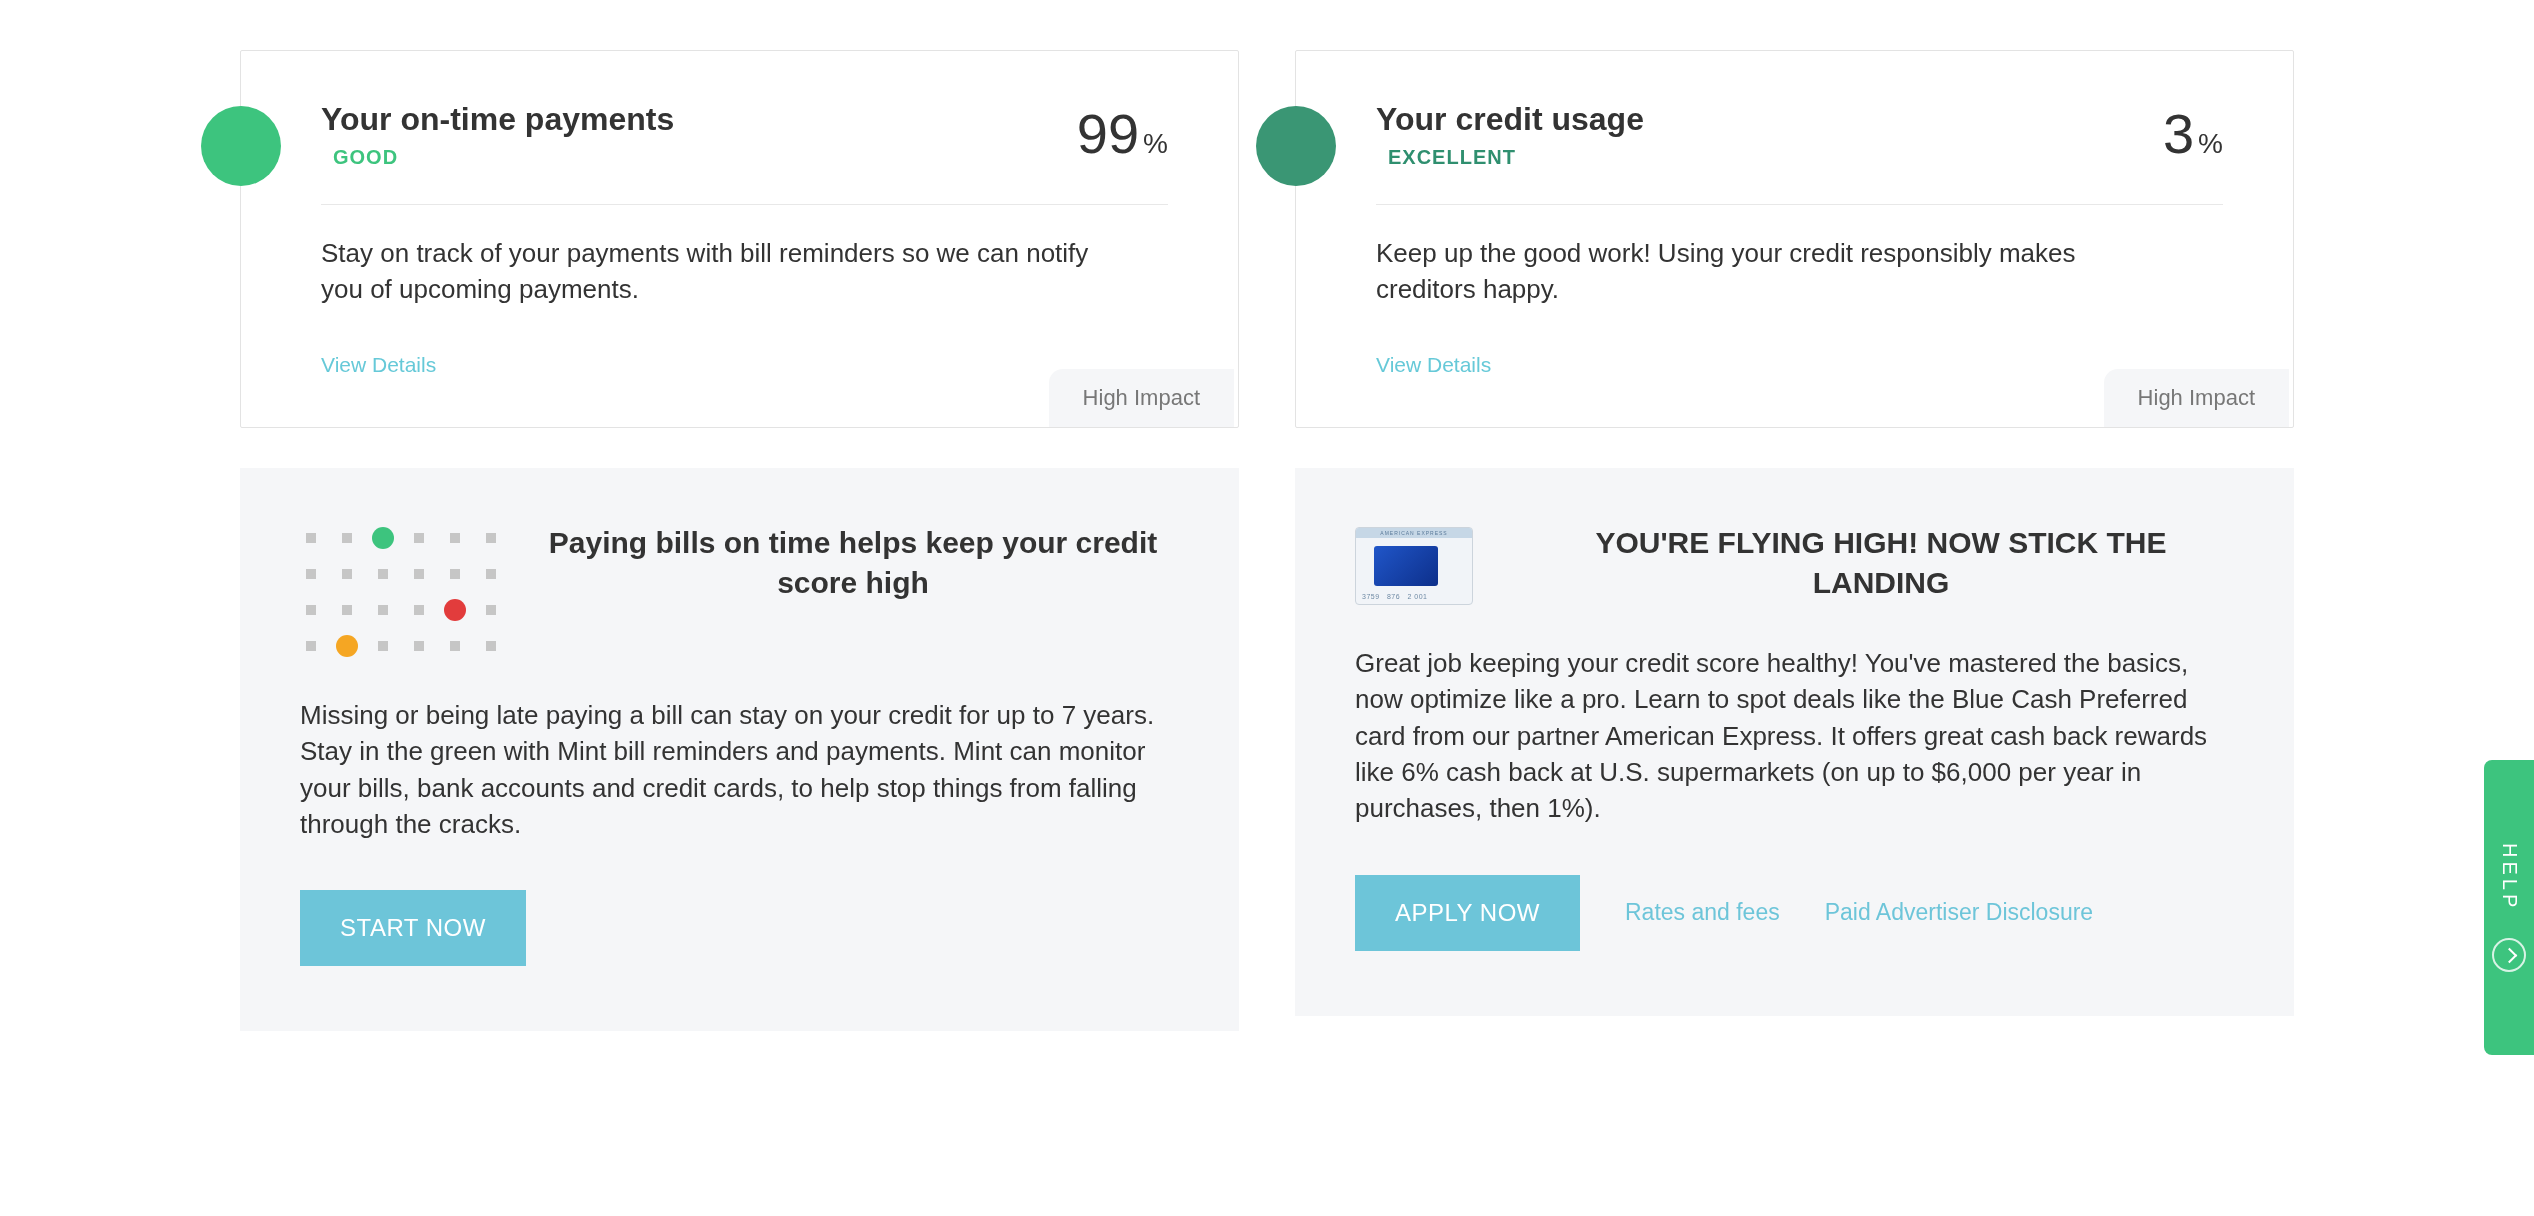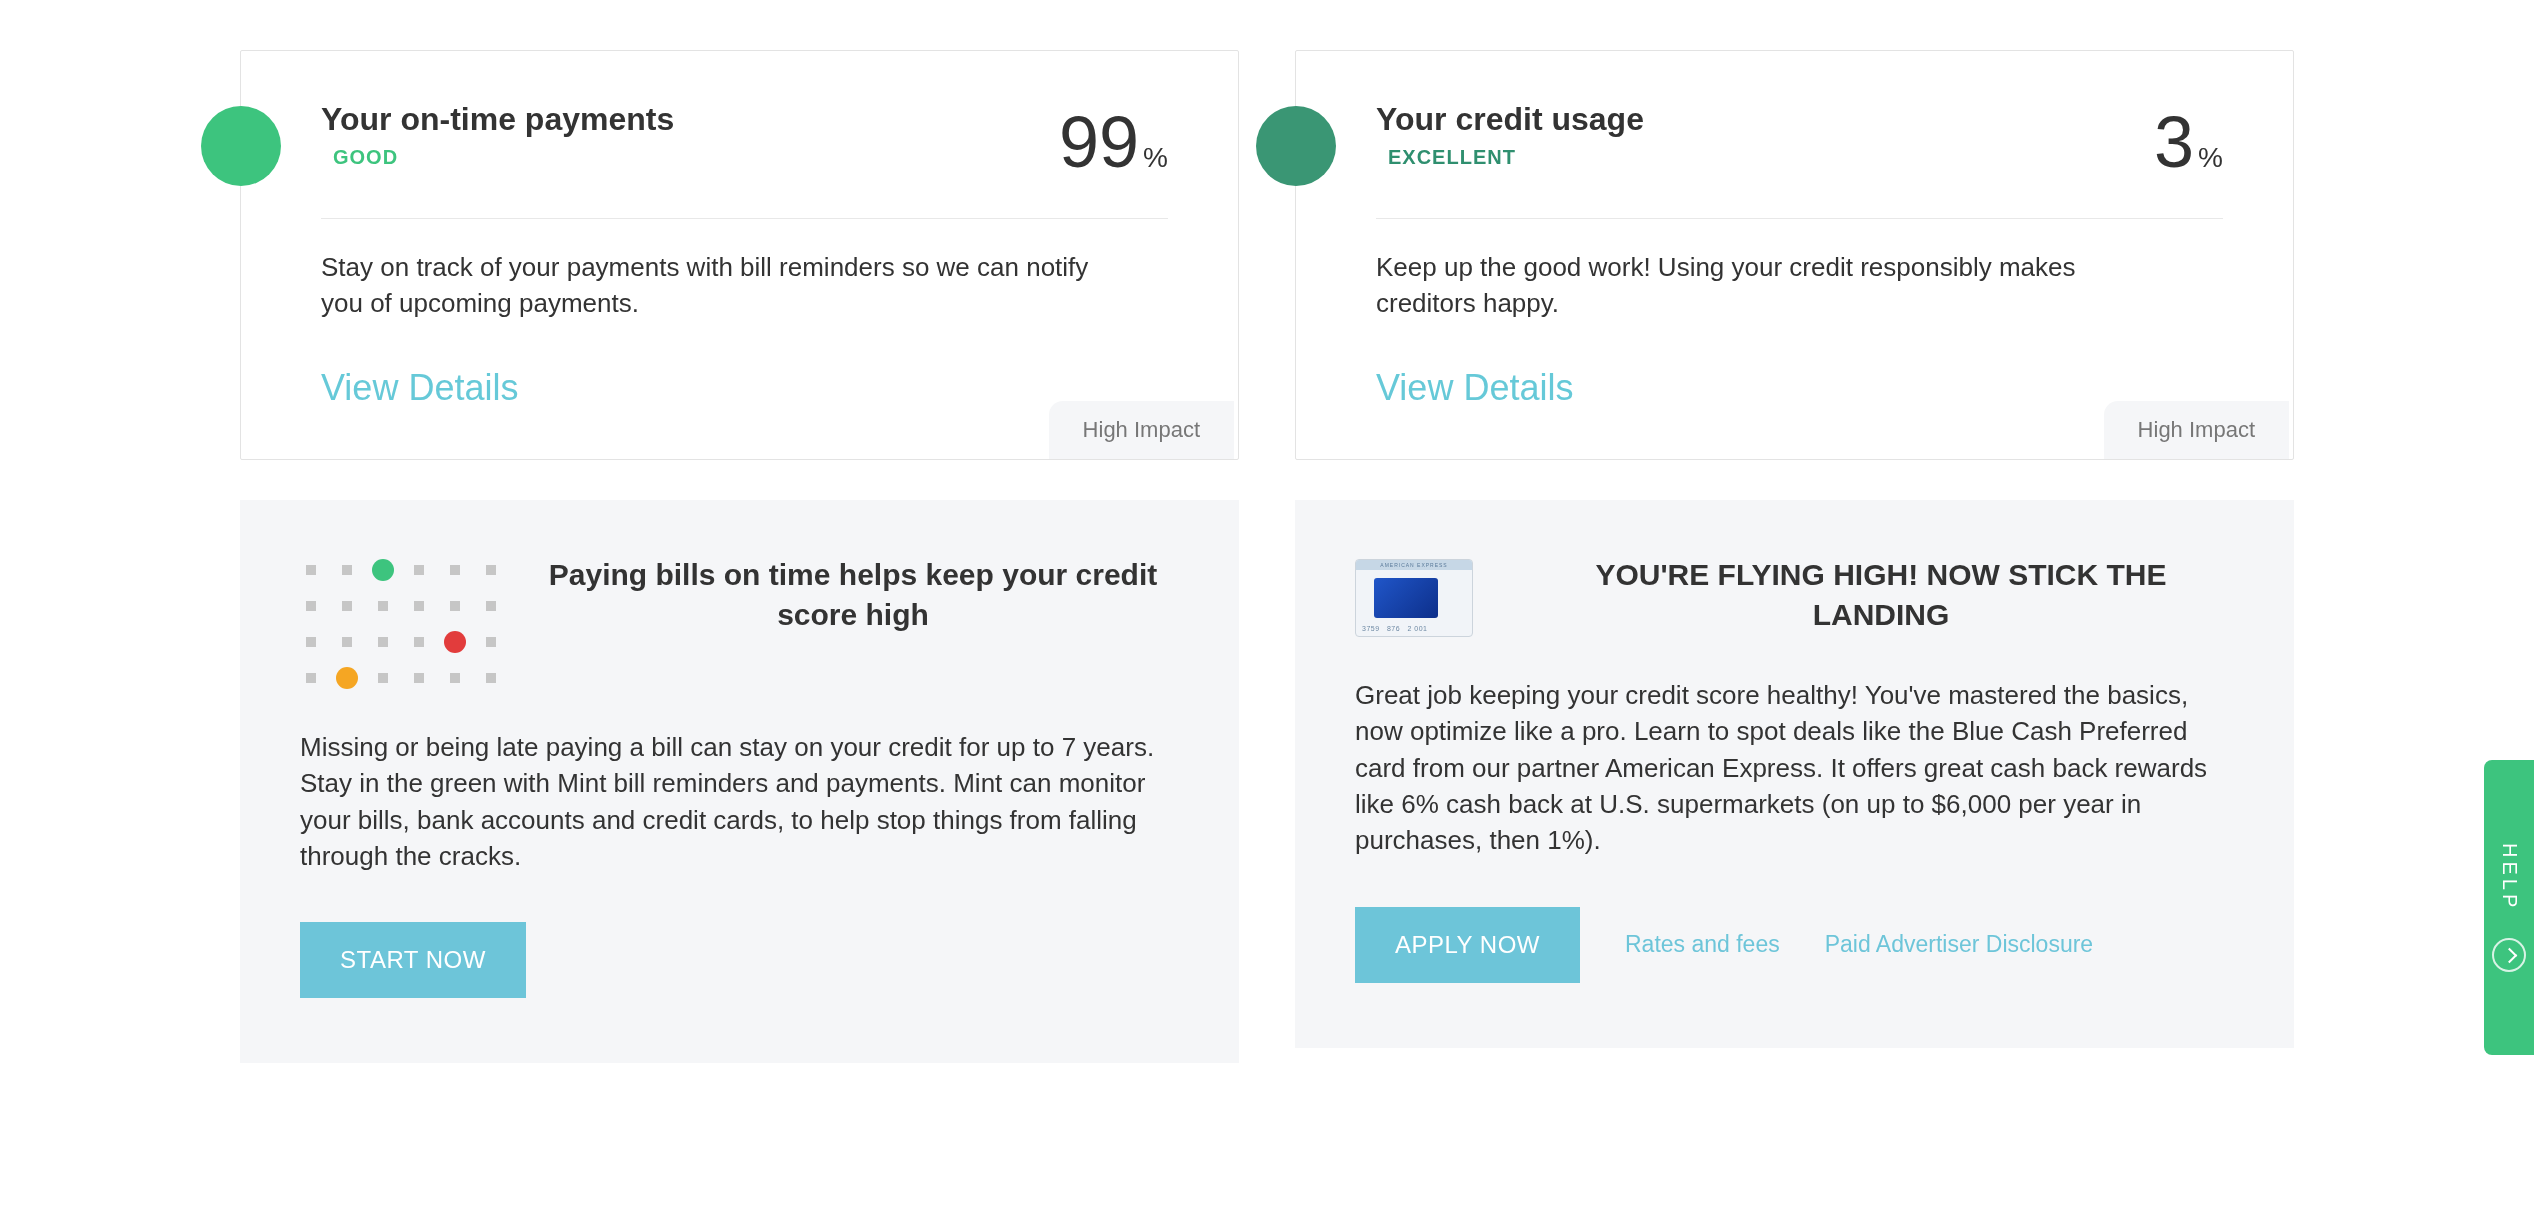--- a/index.html
+++ b/index.html
@@ -57,21 +57,21 @@
     letter-spacing: 1px;
     margin-left: 12px;
   }
   .rating-good { color: #3dc47e; }
   .rating-excellent { color: #2f8f6f; }
   .card-value {
     display: flex;
     align-items: baseline;
   }
   .card-value-num {
-    font-size: 72px;
+    font-size: 56px;
     font-weight: 400;
     color: #333;
   }
   .card-value-pct {
     font-size: 28px;
     color: #333;
     margin-left: 4px;
   }
   .card-divider {
     border: none;
@@ -79,21 +79,21 @@
     margin: 35px 0 30px 0;
   }
   .card-desc {
     font-size: 26px;
     line-height: 1.4;
     color: #333;
     margin-bottom: 45px;
     max-width: 780px;
   }
   .view-details {
-    font-size: 36px;
+    font-size: 21px;
     color: #66c9d8;
     text-decoration: none;
     cursor: pointer;
   }
   .impact-chip {
     position: absolute;
     right: 4px;
     bottom: 0;
     background: #f5f6f8;
     color: #777;

